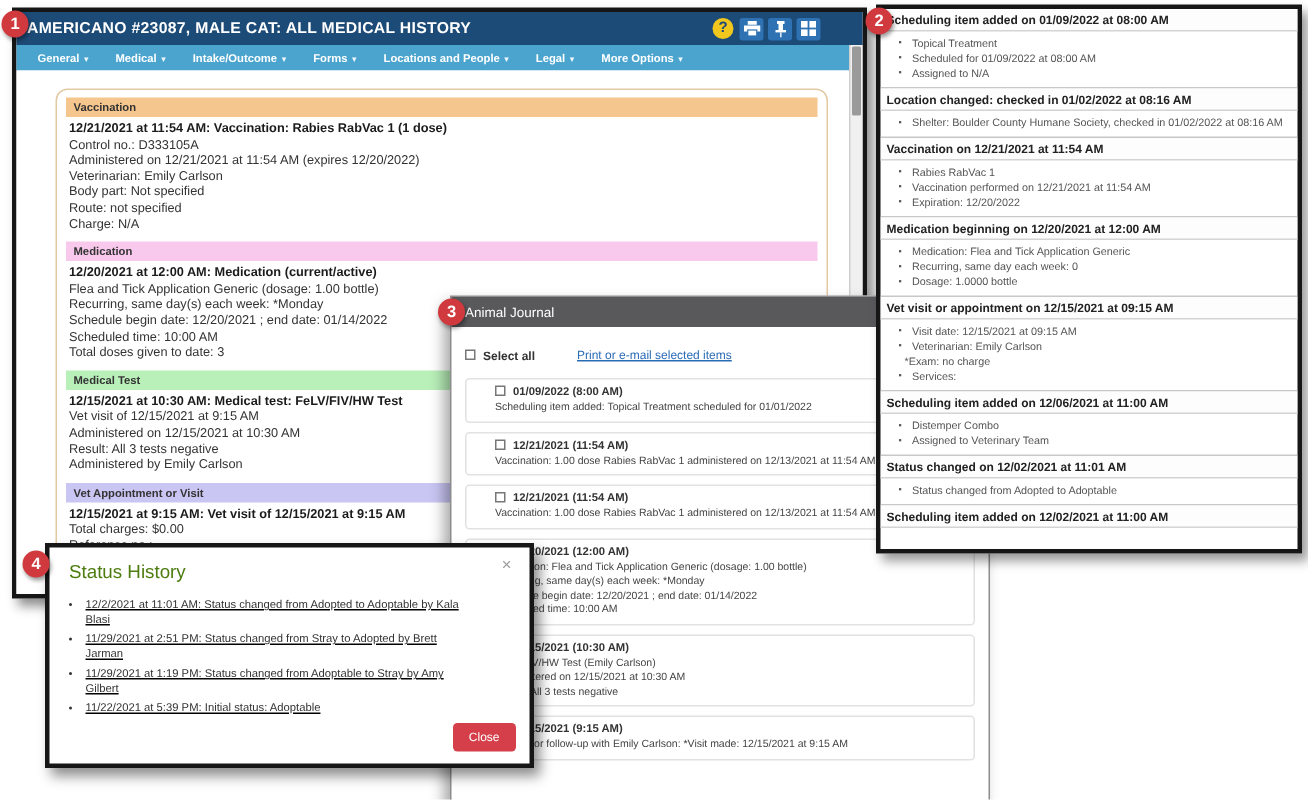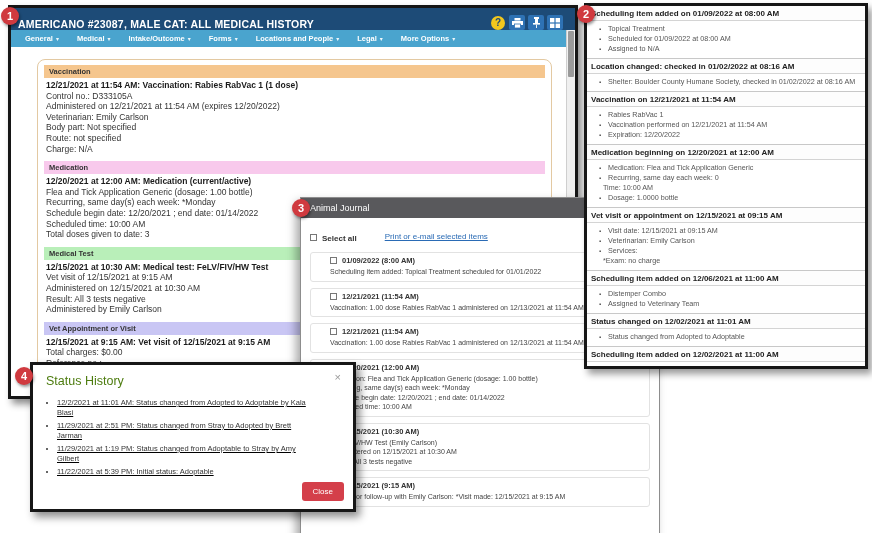--- a/index.html
+++ b/index.html
@@ -4,21 +4,21 @@
 <style>
   * { margin:0; padding:0; box-sizing:border-box; }
   html,body { width:872px; height:533px; overflow:hidden; background:#fff;
     font-family:"Liberation Sans","DejaVu Sans",sans-serif; position:relative; }
   .abs { position:absolute; }
 
   
   #main-window { left:8px; top:5px; width:570px; height:394px; background:#fff;
     border:3px solid #161616; box-shadow:4px 5px 7px rgba(0,0,0,.45); z-index:10; }
   .titlebar { height:22px; background:#1d4b77; color:#fff; display:flex;
-    align-items:flex-end; padding:0 0 0 7px; }
+    align-items:center; padding:0 16px 0 7px; }
   .titlebar-text { font-size:10.5px; font-weight:bold; letter-spacing:.2px; flex:1;
     white-space:nowrap; overflow:hidden; }
   .tb-icons { display:flex; gap:3px; margin-right:12px; }
   .tb-icon { width:16px; height:15px; background:#2e72b4; border-radius:2px;
     display:flex; align-items:center; justify-content:center; }
   .tb-icon.help { background:transparent; }
   .help-circle { width:14px; height:14px; border-radius:50%; background:#f2c71d;
     color:#1d4b77; font-size:10px; font-weight:bold; text-align:center; line-height:14px; }
   .menubar { height:17px; background:#4aa4ce; width:calc(100% - 9px); display:flex;
     padding-left:5px; }
@@ -198,31 +198,30 @@
           <div class="tl-item"><span class="bullet">▪</span><span>Rabies RabVac 1</span></div>
           <div class="tl-item"><span class="bullet">▪</span><span>Vaccination performed on 12/21/2021 at 11:54 AM</span></div>
           <div class="tl-item"><span class="bullet">▪</span><span>Expiration: 12/20/2022</span></div>
         </div>
       </div>
       <div class="tl-section">
         <div class="tl-header">Medication beginning on 12/20/2021 at 12:00 AM</div>
         <div class="tl-items">
           <div class="tl-item"><span class="bullet">▪</span><span>Medication: Flea and Tick Application Generic</span></div>
           <div class="tl-item"><span class="bullet">▪</span><span>Recurring, same day each week: 0</span></div>
-          <div class="tl-item flush"><span>Time: 10:00 AM</span></div>
           <div class="tl-item"><span class="bullet">▪</span><span>Dosage: 1.0000 bottle</span></div>
         </div>
       </div>
       <div class="tl-section">
         <div class="tl-header">Vet visit or appointment on 12/15/2021 at 09:15 AM</div>
         <div class="tl-items">
           <div class="tl-item"><span class="bullet">▪</span><span>Visit date: 12/15/2021 at 09:15 AM</span></div>
           <div class="tl-item"><span class="bullet">▪</span><span>Veterinarian: Emily Carlson</span></div>
+          <div class="tl-item flush"><span>*Exam: no charge</span></div>
           <div class="tl-item"><span class="bullet">▪</span><span>Services:</span></div>
-          <div class="tl-item flush"><span>*Exam: no charge</span></div>
         </div>
       </div>
       <div class="tl-section">
         <div class="tl-header">Scheduling item added on 12/06/2021 at 11:00 AM</div>
         <div class="tl-items">
           <div class="tl-item"><span class="bullet">▪</span><span>Distemper Combo</span></div>
           <div class="tl-item"><span class="bullet">▪</span><span>Assigned to Veterinary Team</span></div>
         </div>
       </div>
       <div class="tl-section">

